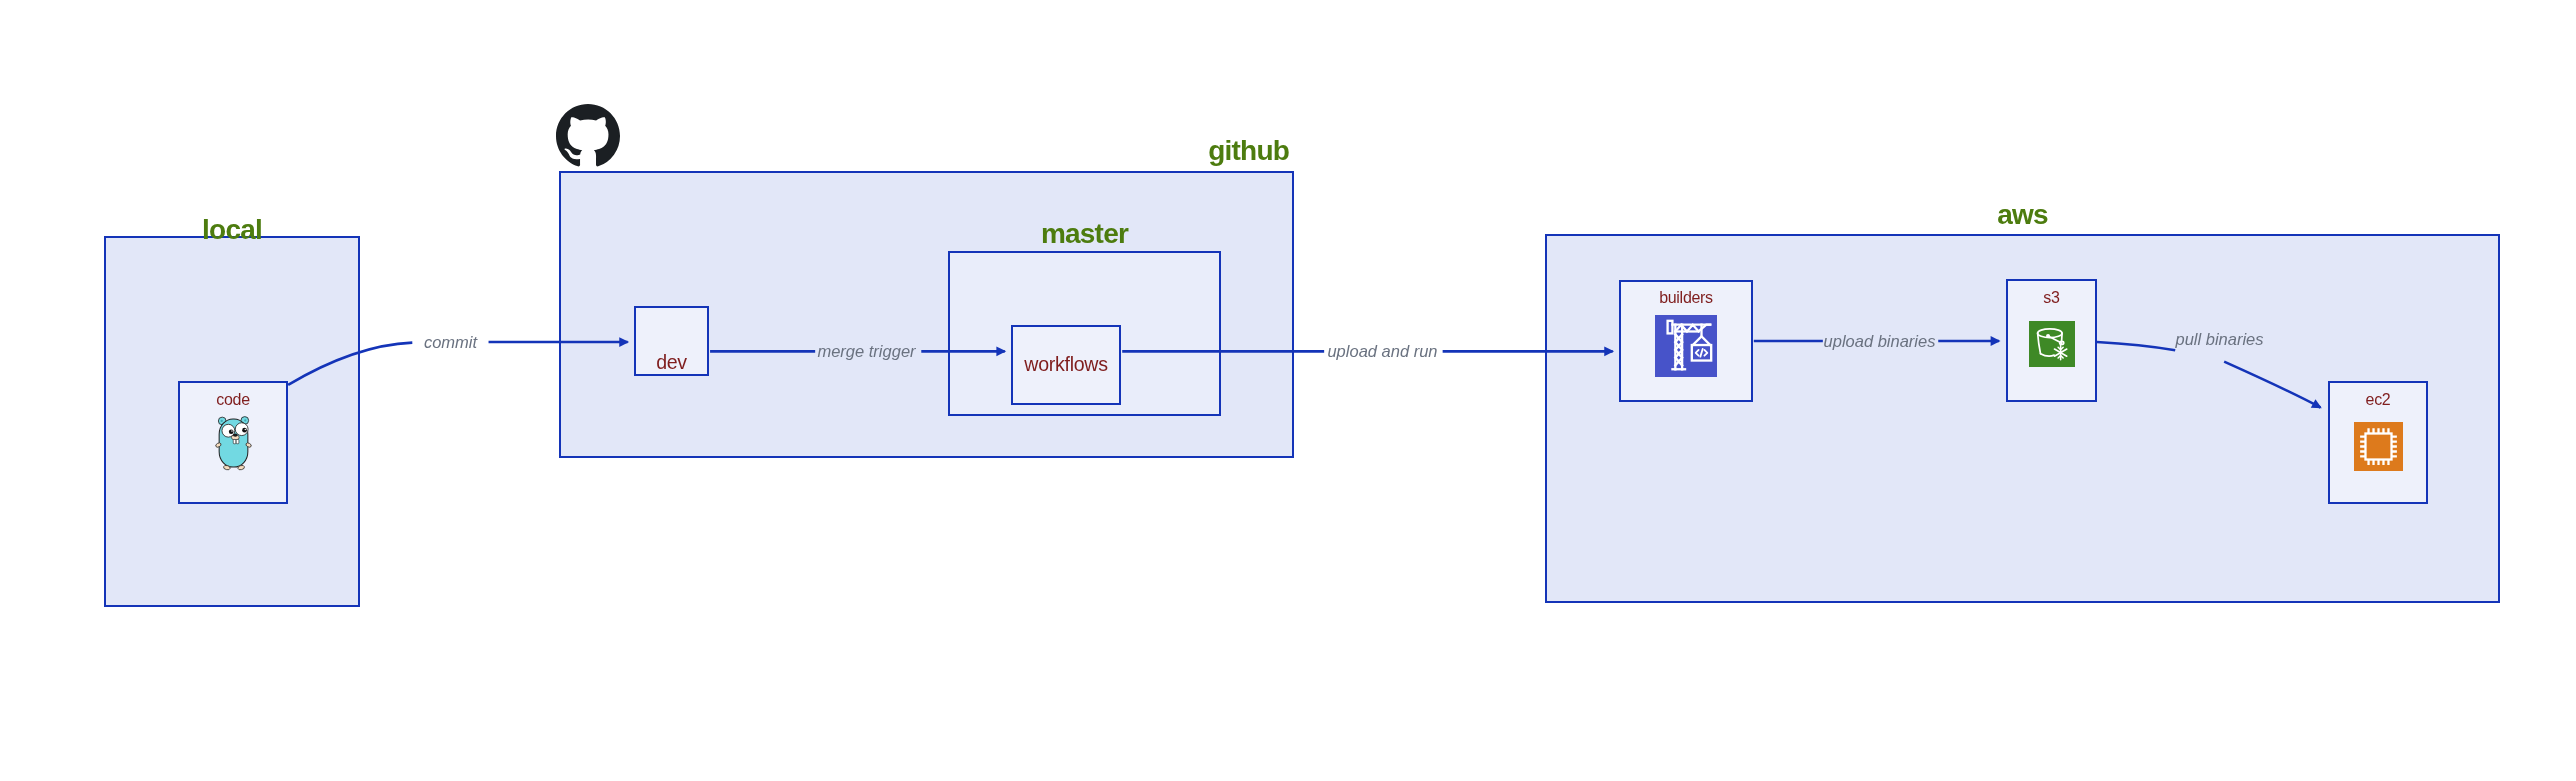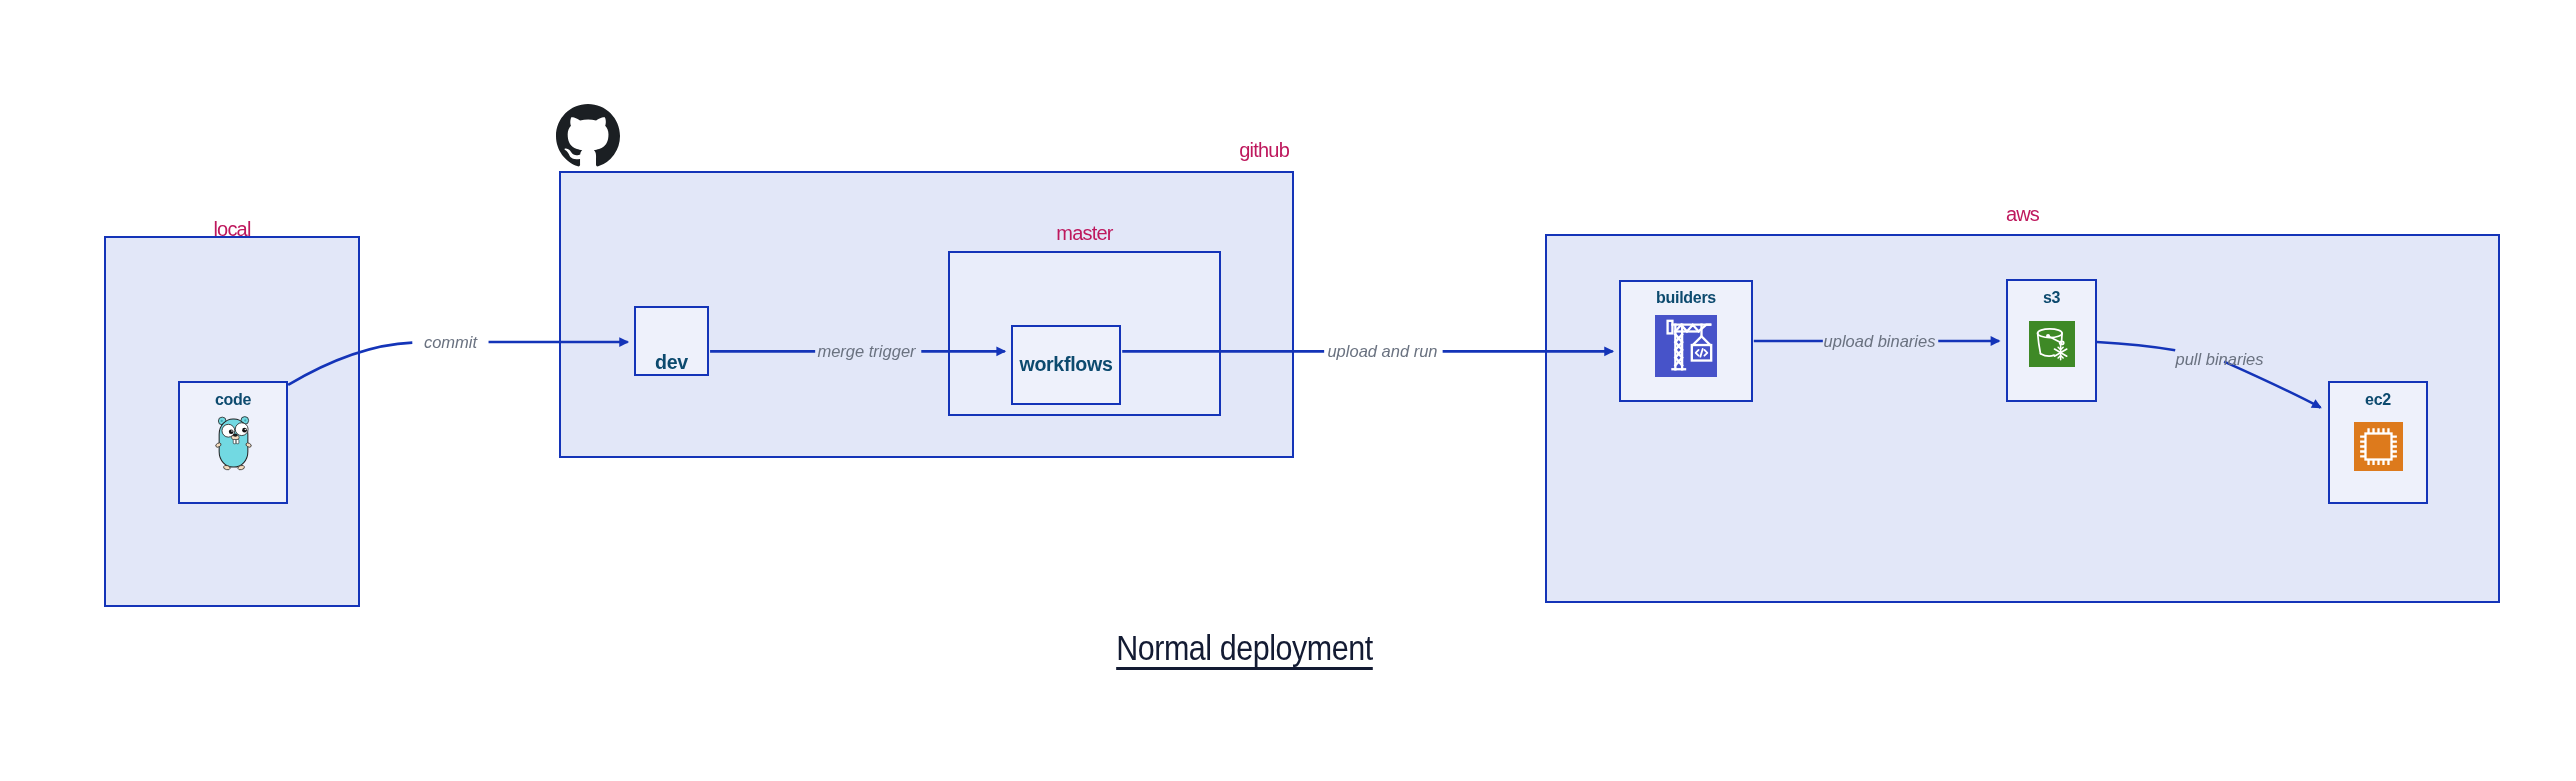--- a/index.html
+++ b/index.html
@@ -6,50 +6,50 @@
   body{width:2604px;height:781px;font-family:"Liberation Sans",sans-serif;}
   .canvas{position:relative;width:2604px;height:781px;background:#ffffff;overflow:hidden;}
 
   
   .group{position:absolute;background:#e2e7f8;border:2.6px solid #1434b8;box-sizing:border-box;}
   #group-local {left:104px;top:236px;width:256px;height:371px;}
   #group-github{left:559px;top:171px;width:735px;height:287px;}
   #group-master{left:948px;top:251px;width:273px;height:165px;background:#e9edfa;}
   #group-aws   {left:1545px;top:234px;width:955px;height:369px;}
 
-  .group-label{position:absolute;color:#be185d;font-size:20px;font-weight:400;letter-spacing:-0.8px;text-align:center;line-height:31px;}
+  .group-label{position:absolute;color:#4d7c0f;font-size:28px;font-weight:700;letter-spacing:-0.8px;text-align:center;line-height:31px;}
   #label-local {left:104px;top:197px;width:256px;margin-top:17px;}
   #label-github{left:1037px;top:135px;width:252px;text-align:right;}
   #label-master{left:948px;top:218px;width:273px;}
   #label-aws   {left:1545px;top:199px;width:955px;}
 
   
   .node{position:absolute;background:#eef1fb;border:2.6px solid #1434b8;box-sizing:border-box;display:flex;flex-direction:column;align-items:center;}
   #node-code     {left:178px;top:381px;width:110px;height:123px;padding-top:8.2px;}
   #node-dev      {left:634px;top:306px;width:75px;height:70px;justify-content:flex-end;}
   #node-workflows{left:1011px;top:325px;width:110px;height:80px;justify-content:center;}
   #node-builders {left:1619px;top:280px;width:134px;height:122px;padding-top:7.2px;}
   #node-s3       {left:2006px;top:279px;width:91px;height:123px;padding-top:8.2px;}
   #node-ec2      {left:2328px;top:381px;width:100px;height:123px;padding-top:7.7px;}
 
-  .node-label{color:#0c4a6e;font-weight:700;font-size:16px;line-height:18.5px;letter-spacing:-0.3px;}
+  .node-label{color:#7f1d1d;font-weight:400;font-size:16px;line-height:18.5px;letter-spacing:-0.3px;}
   .node-label.big{font-size:19.6px;line-height:21.6px;}
 
   .svc-icon{margin-top:7.2px;display:block;}
   #icon-gopher{margin-top:4.1px;}
   #icon-s3{margin-top:13.4px;}
   #icon-ec2{margin-top:12.4px;}
 
   
   .edge-label{position:absolute;color:#6a7280;font-style:italic;font-size:16.5px;line-height:20.6px;text-align:center;width:165px;}
   #elabel-commit         {left:368px; top:332px;}
   #elabel-merge-trigger  {left:784px;top:341px;}
   #elabel-upload-and-run {left:1300px;top:341px;}
   #elabel-upload-binaries{left:1797px;top:331px;}
-  #elabel-pull-binaries  {left:2137px;top:349px;text-align:center;}
+  #elabel-pull-binaries  {left:2137px;top:329px;text-align:center;}
 
   
   #octocat{position:absolute;left:556px;top:104px;}
 
   
   #diagram-title{position:absolute;left:1090px;top:628px;width:309px;text-align:center;}
   #diagram-title span{display:inline-block;transform:scaleX(0.87);transform-origin:center;
     font-size:35px;letter-spacing:-0.5px;color:#131b33;
     text-decoration:underline;text-decoration-thickness:3.1px;text-underline-offset:6.7px;}
 
@@ -188,18 +188,15 @@
       <path d="M 4317 702 C 4395 737, 4458 766, 4504 791" marker-end="url(#arrowhead)"></path>
     </g>
   </svg>
 
   <div class="edge-label" id="elabel-commit">commit</div>
   <div class="edge-label" id="elabel-merge-trigger">merge trigger</div>
   <div class="edge-label" id="elabel-upload-and-run">upload and run</div>
   <div class="edge-label" id="elabel-upload-binaries">upload binaries</div>
   <div class="edge-label" id="elabel-pull-binaries">pull binaries</div>
 
-  <div id="diagram-title">
-    <span>Normal deployment</span>
-  </div>
 
 </div>
 
 
 </body></html>

